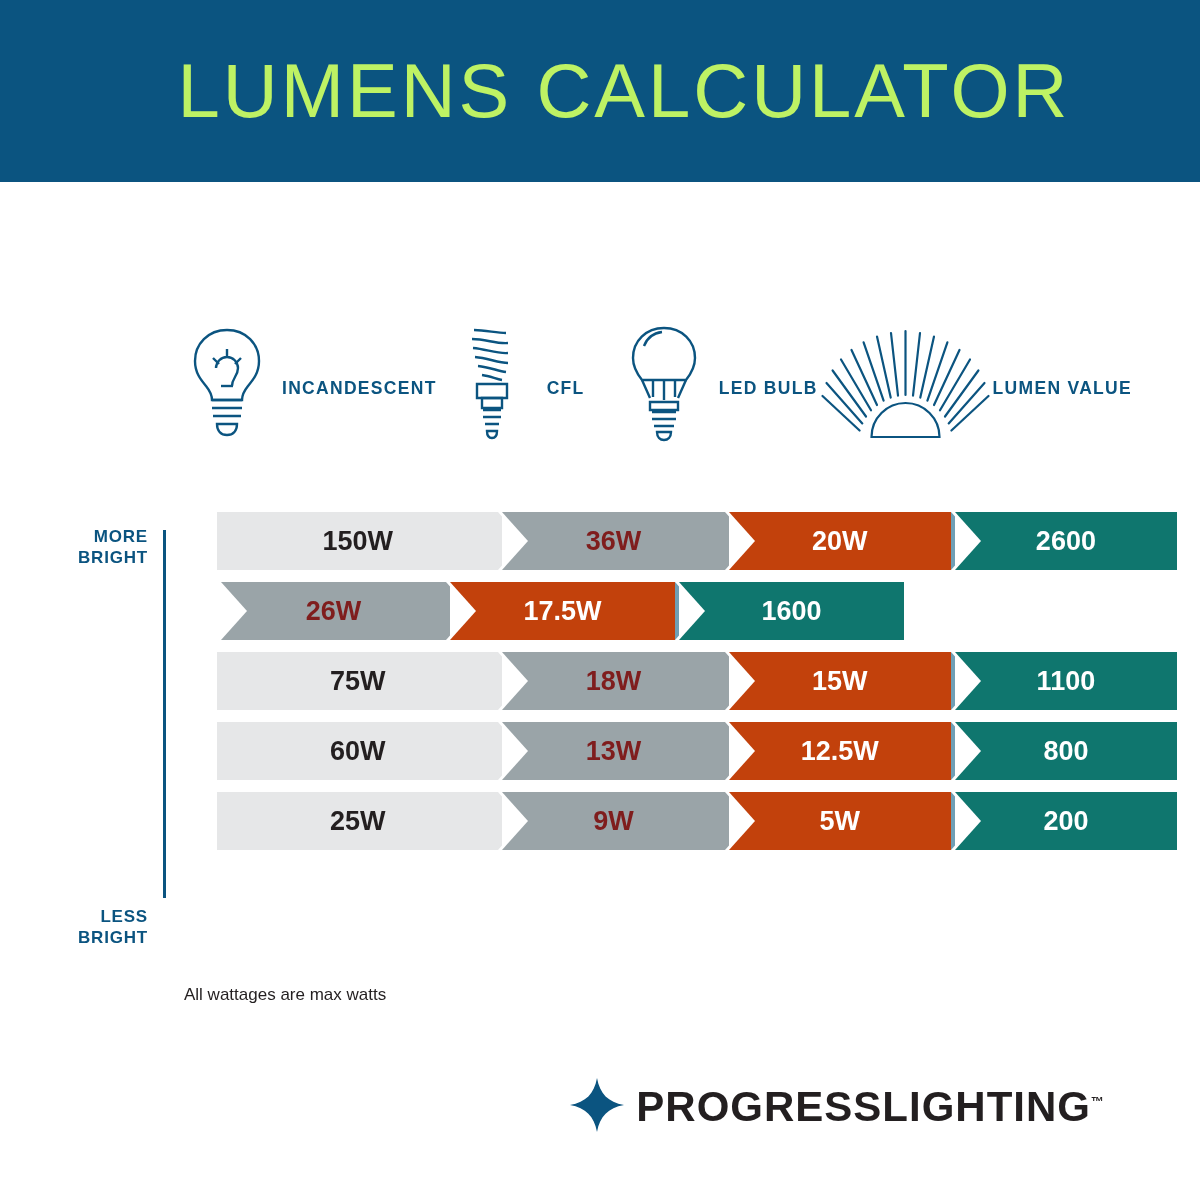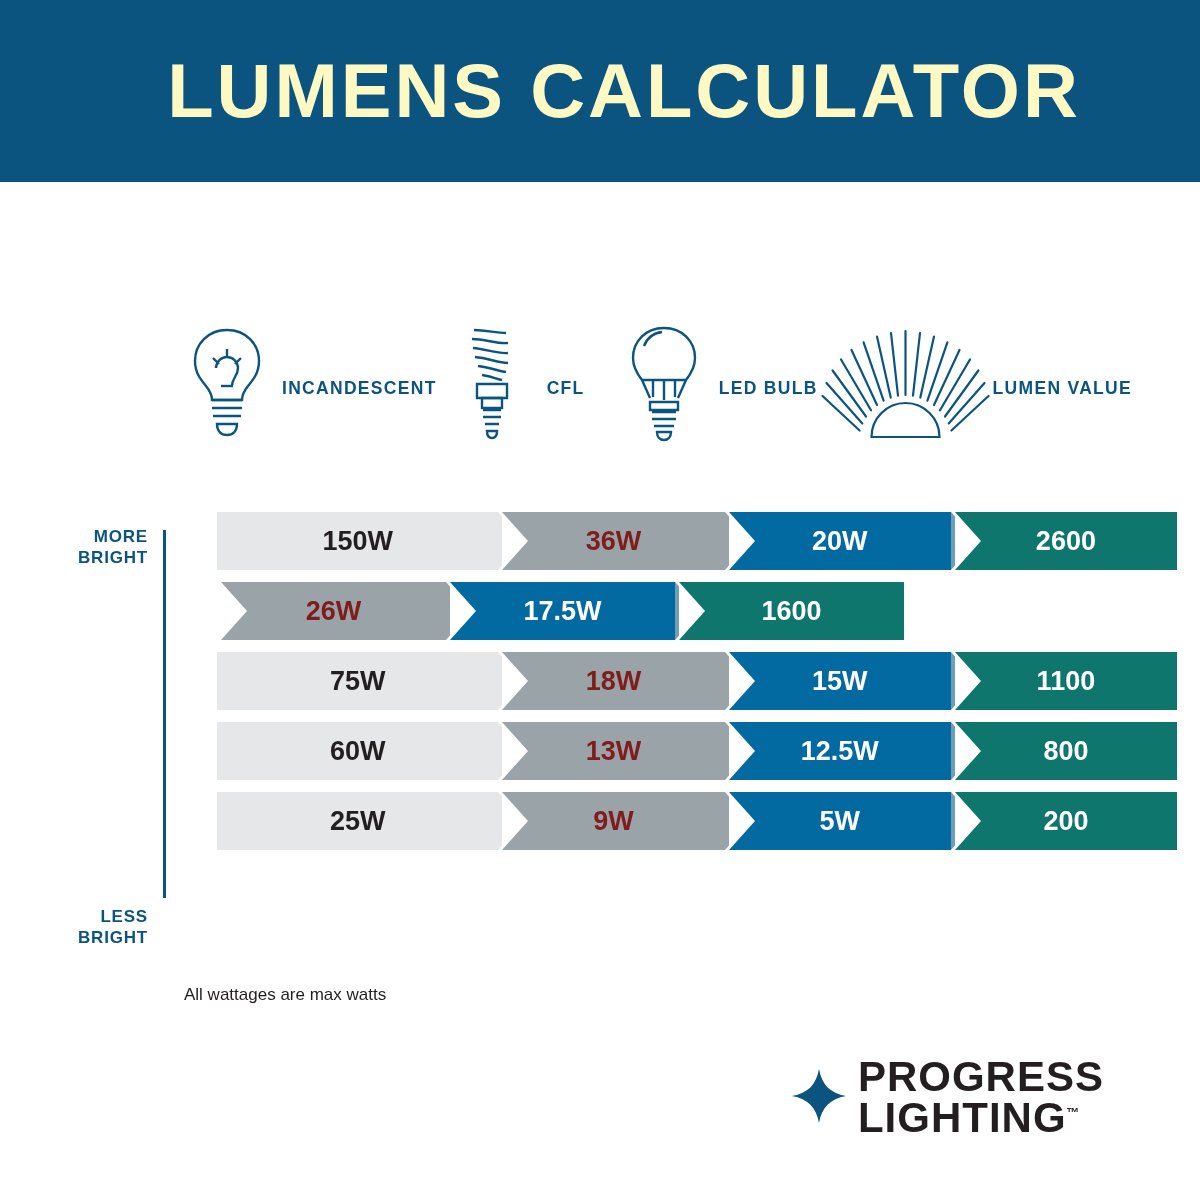--- a/index.html
+++ b/index.html
@@ -17,23 +17,23 @@
 
   
   .header {
     height: 182px;
     background: #0b5480;
     display: flex;
     align-items: center;
     justify-content: center;
   }
   .header-title {
-    color: #fef9c3;
+    color: #bef264;
     font-size: 76px;
-    font-weight: bold;
+    font-weight: normal;
     letter-spacing: 3px;
     line-height: 1;
     margin-left: 48px;
   }
 
   
   .icon-row {
     position: absolute;
     top: 290px;
     left: 172px;
@@ -114,21 +114,21 @@
     display: flex;
     align-items: center;
     justify-content: center;
     font-size: 27px;
     font-weight: bold;
   }
   .cell span { position: relative; z-index: 2; }
 
   .cell-0 { width: 285px; background: #e6e7e8; color: #231f20; }
   .cell-1 { width: 225px; background: #9aa4a8; color: #7f1d1d; margin-left: 4px; }
-  .cell-2 { width: 225px; background: #0369a1; color: #ffffff; margin-left: 4px; }
+  .cell-2 { width: 225px; background: #c2410c; color: #ffffff; margin-left: 4px; }
   .cell-3 { width: 225px; background: #0f766e; color: #ffffff; margin-left: 4px; }
 
   
   .cell-0::after, .cell-1::after, .cell-2::after {
     content: "";
     position: absolute;
     left: 100%;
     top: 0;
     width: 0;
     height: 0;
@@ -167,21 +167,21 @@
   .logo {
     position: absolute;
     right: 96px;
     bottom: 62px;
     display: flex;
     align-items: center;
   }
   .logo-mark { margin-right: 10px; }
   .logo-text {
     display: flex;
-    flex-direction: column;
+    flex-direction: row;
     line-height: 0.96;
   }
   .logo-line1 {
     font-size: 42px;
     font-weight: bold;
     letter-spacing: 1px;
     color: #231f20;
   }
   .logo-line2 {
     font-size: 42px;

